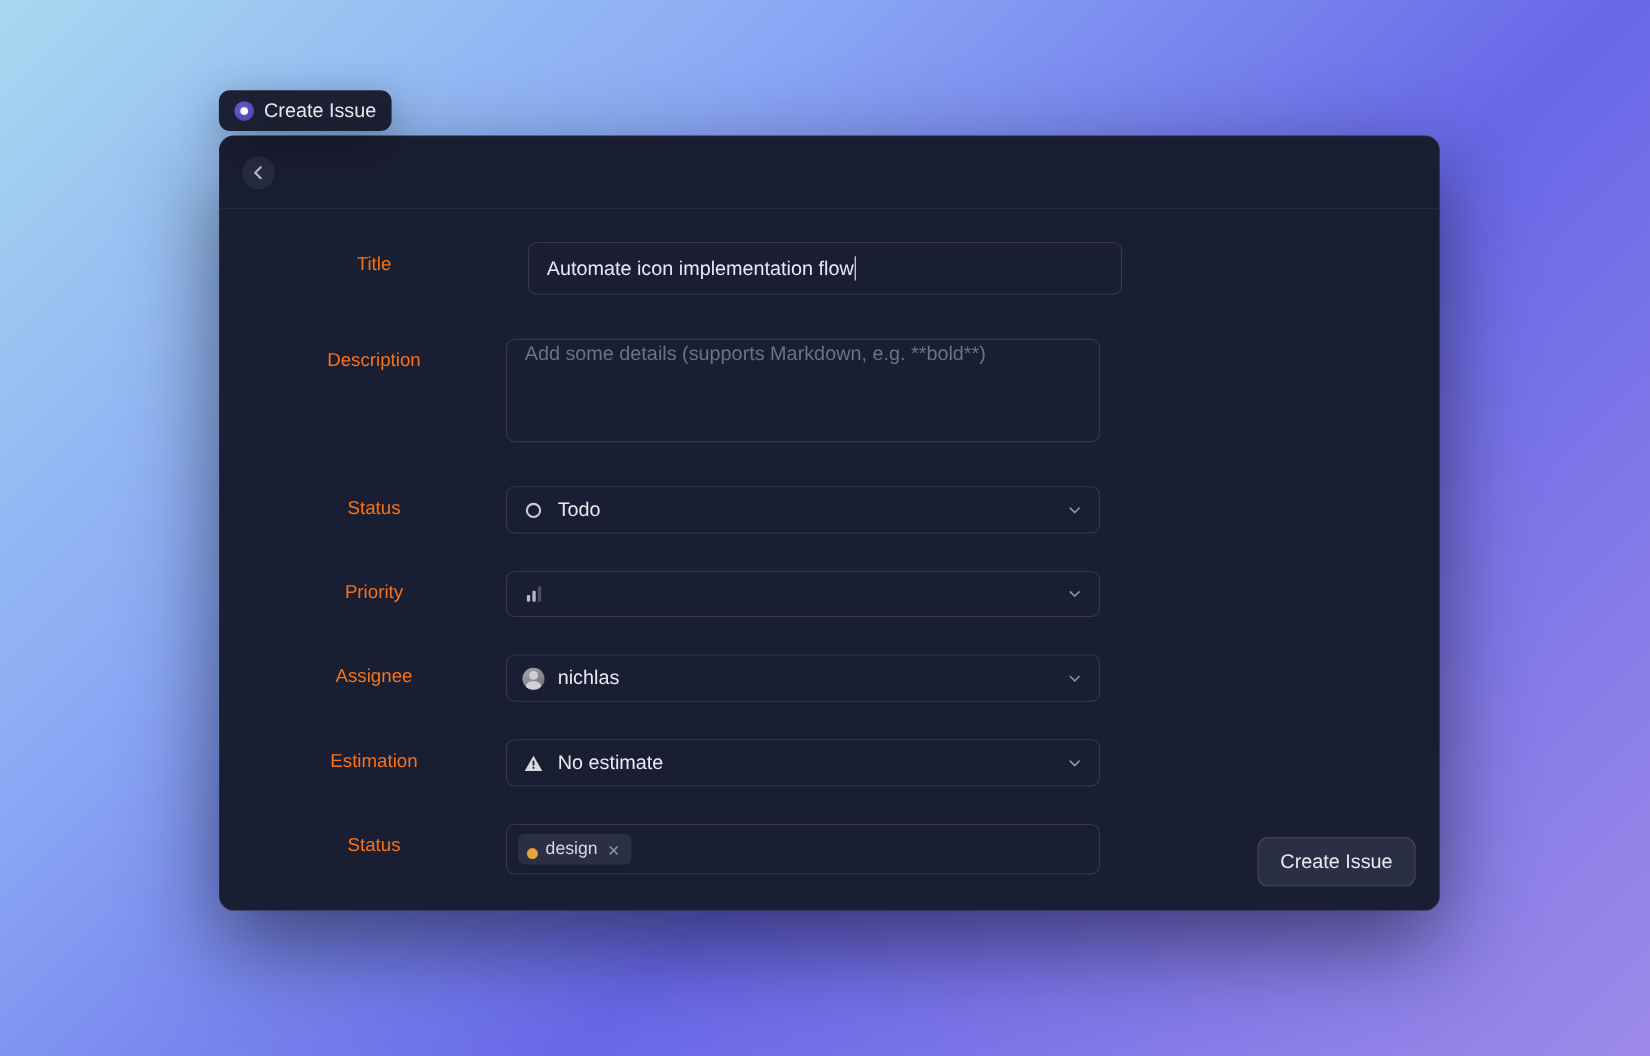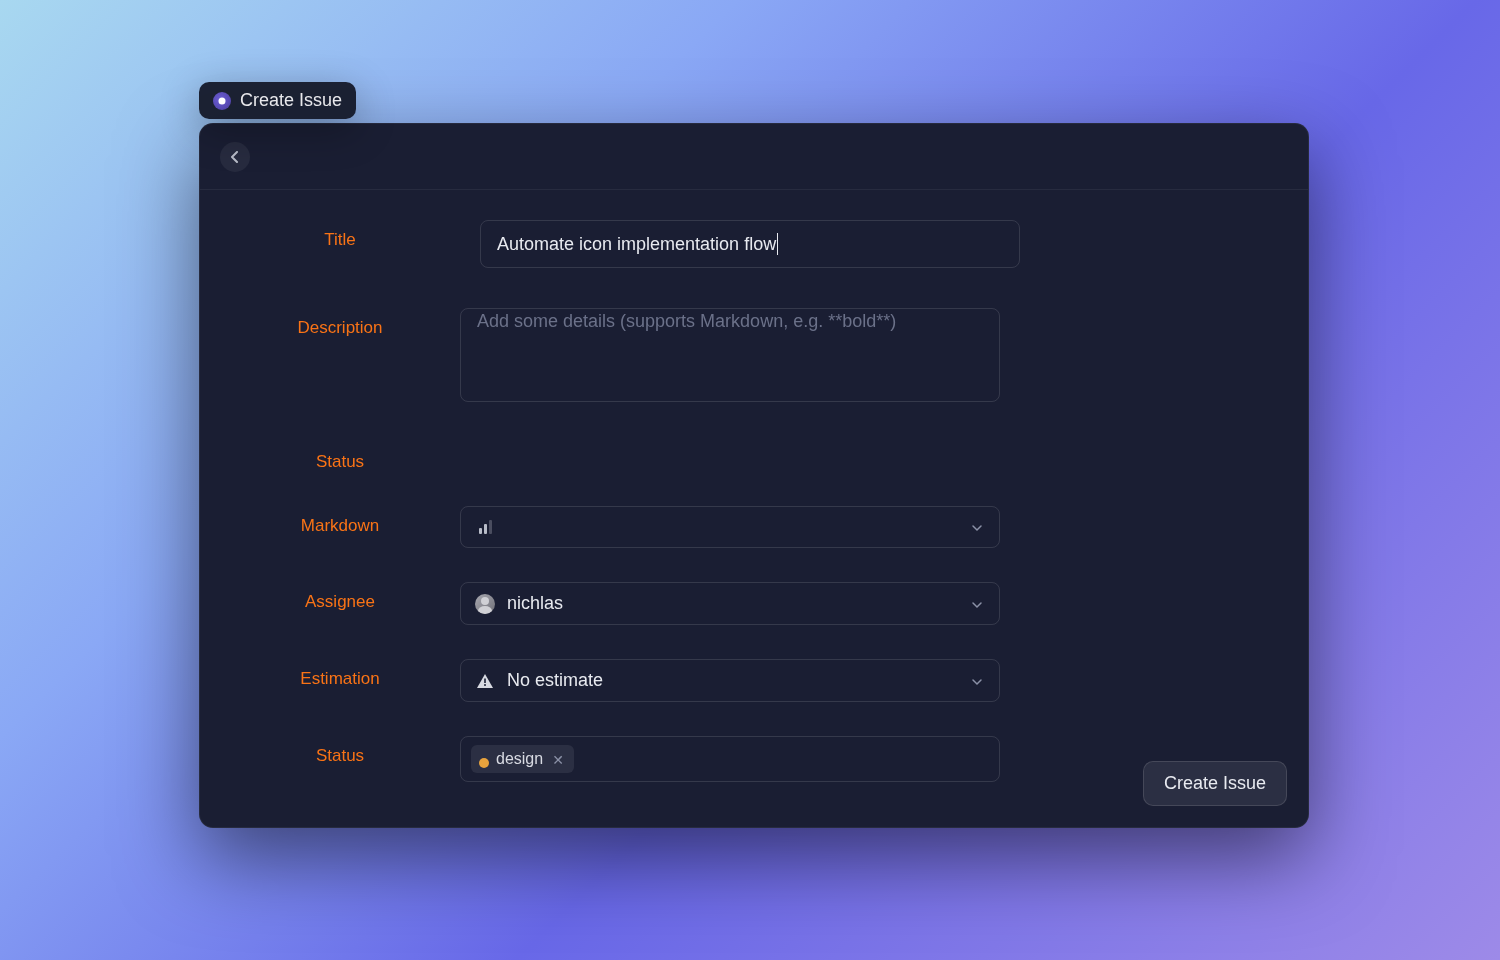--- a/index.html
+++ b/index.html
@@ -331,24 +331,37 @@
       </div>
     </div>
 
     <div class="form-row">
       <div class="form-label">Description</div>
       <textarea class="textarea-input" placeholder="Add some details (supports Markdown, e.g. **bold**)" style=""></textarea>
     </div>
 
     <div class="form-row compact">
       <div class="form-label">Status</div>
+      <div class="select-field">
+        <span class="select-icon">
+          <svg width="16" height="16" viewBox="0 0 16 16">
+            <circle cx="8" cy="8" r="6" fill="none" stroke="#c8ccd6" stroke-width="2"></circle>
+          </svg>
+        </span>
+        <span class="select-value">Todo</span>
+        <span class="chevron-down">
+          <svg width="12" height="8" viewBox="0 0 12 8">
+            <path d="M2 2 L6 6 L10 2" fill="none" stroke="#8b91a7" stroke-width="1.5" stroke-linecap="round"></path>
+          </svg>
+        </span>
+      </div>
     </div>
 
     <div class="form-row compact">
-      <div class="form-label">Markdown</div>
+      <div class="form-label">Priority</div>
       <div class="select-field">
         <span class="select-icon">
           <span class="priority-bars">
               <span></span>
               <span></span>
               <span></span>
             </span>
         </span>
         <span class="chevron-down">
           <svg width="12" height="8" viewBox="0 0 12 8">

